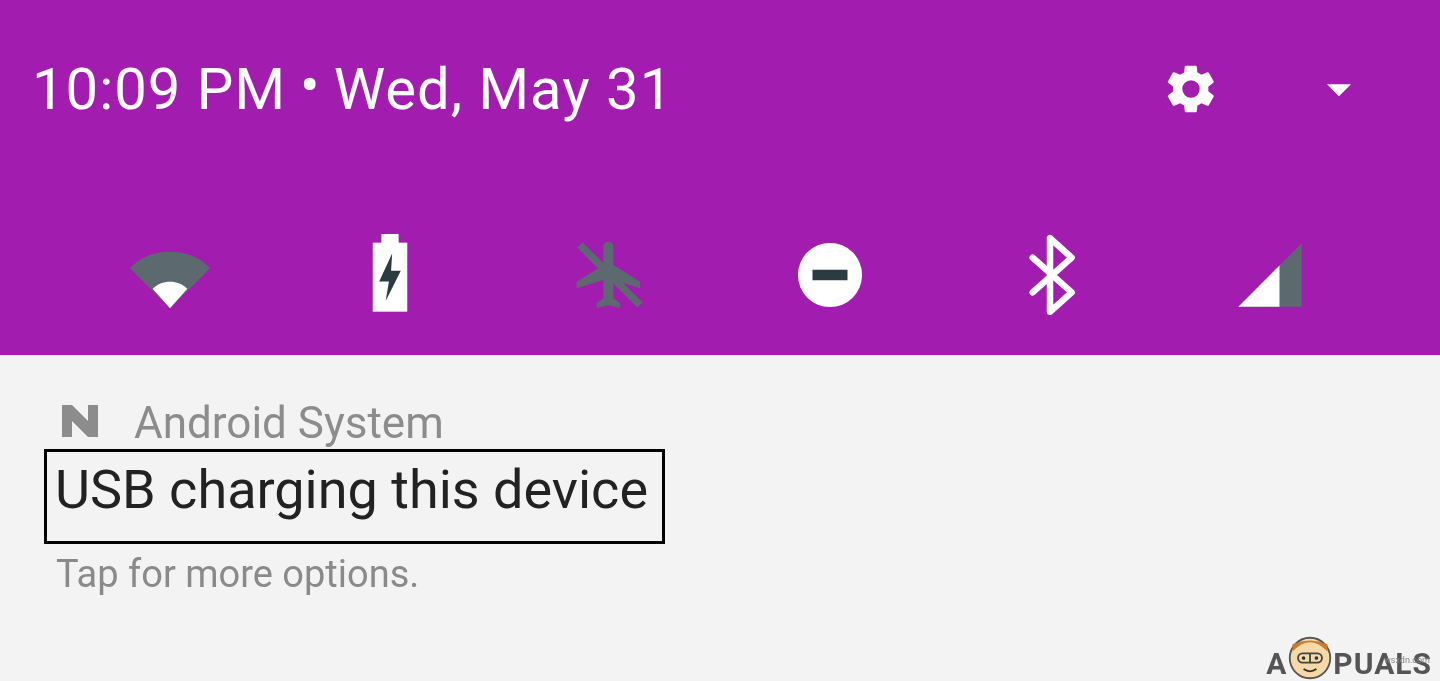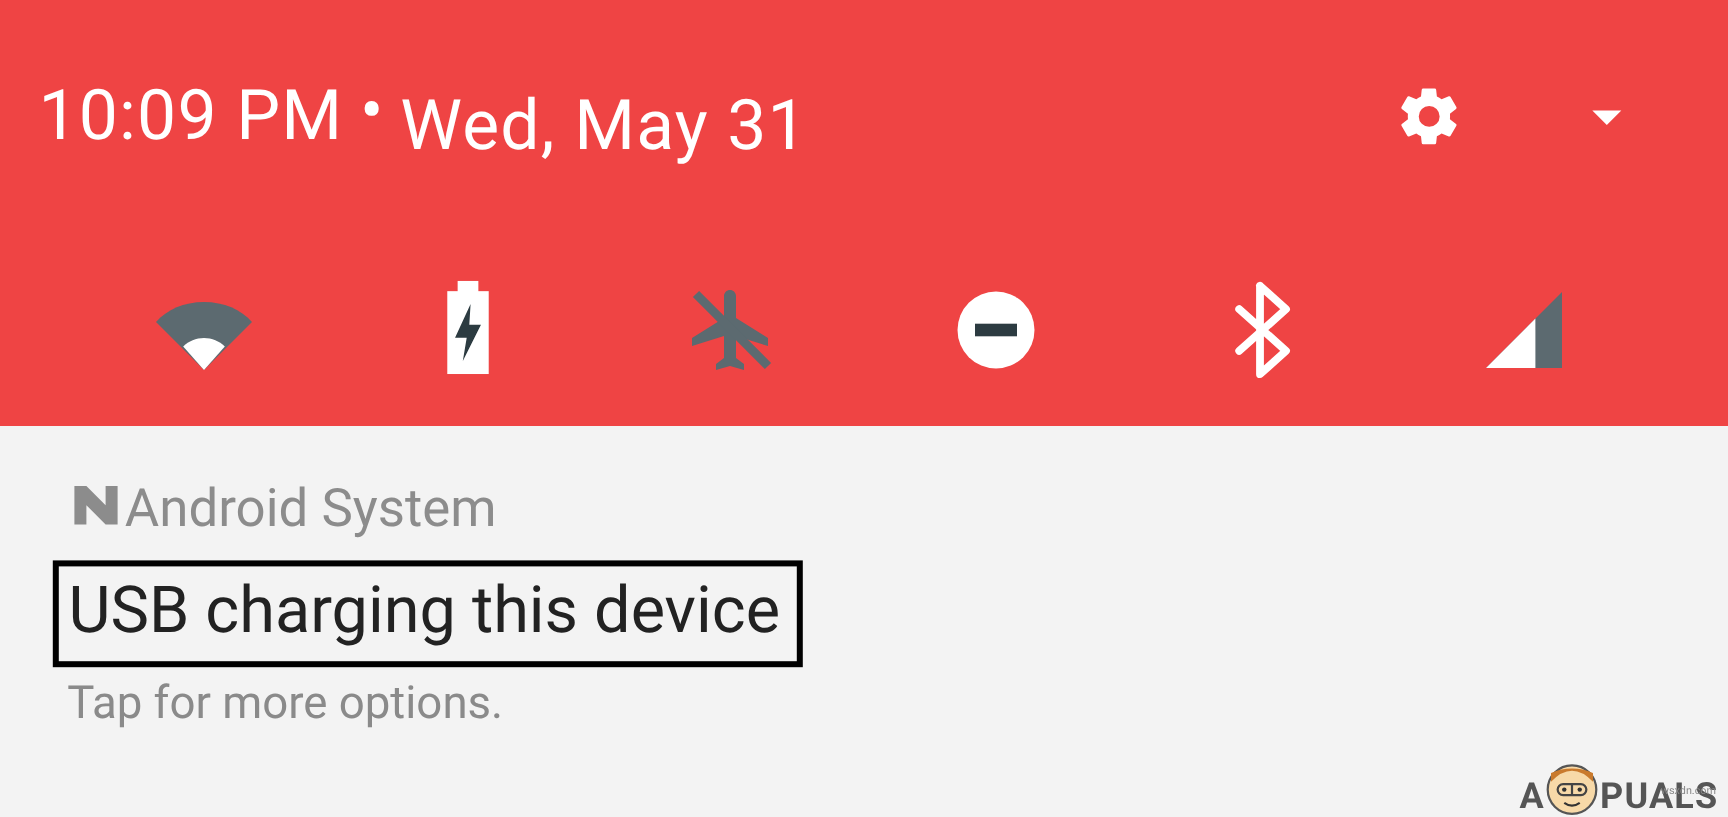--- a/index.html
+++ b/index.html
@@ -5,21 +5,21 @@
   * { margin: 0; padding: 0; box-sizing: border-box; }
   body {
     width: 1440px;
     height: 681px;
     font-family: Roboto, "Helvetica Neue", Arial, sans-serif;
     background: #f0f0f0;
     overflow: hidden;
     position: relative;
   }
   .panel-top {
-    background: #ef4444;
+    background: #a21caf;
     color: #ffffff;
     height: 355px;
     width: 100%;
     position: relative;
   }
   .status-row {
     display: flex;
     align-items: center;
     padding: 55px 32px 0 32px;
   }
@@ -37,21 +37,20 @@
     font-size: 58px;
     margin: 0 14px;
     line-height: 1;
     position: relative;
     top: -4px;
   }
   .date {
     font-size: 58px;
     font-weight: 400;
     letter-spacing: 1px;
-    margin-top: 16px;
   }
   .header-actions {
     display: flex;
     align-items: center;
     gap: 90px;
     padding-right: 40px;
   }
   .header-actions svg { display: block; }
 
   .qs-row {
@@ -75,36 +74,36 @@
 
   .notif-area {
     background: #f3f3f3;
     padding: 42px 52px 0 52px;
     height: calc(681px - 355px);
     position: relative;
   }
   .notif-header {
     display: flex;
     align-items: flex-start;
-    margin-bottom: 18px;
+    gap: 30px;
     padding-left: 4px;
   }
   .notif-header-label {
     font-size: 44px;
     color: #8c8c8c;
     font-weight: 400;
   }
   .android-n-icon {
     width: 48px;
     height: 48px;
   }
   .notif-title-wrap {
-    border: 5px solid #000000;
+    border: 3px solid #000000;
     display: inline-block;
-    padding: 6px 14px 10px 8px;
+    padding: 6px 14px 20px 8px;
     margin-bottom: 6px;
     margin-left: -8px;
   }
   .notif-title {
     font-size: 54px;
     color: #222;
     font-weight: 400;
   }
   .notif-subtitle {
     font-size: 38px;

